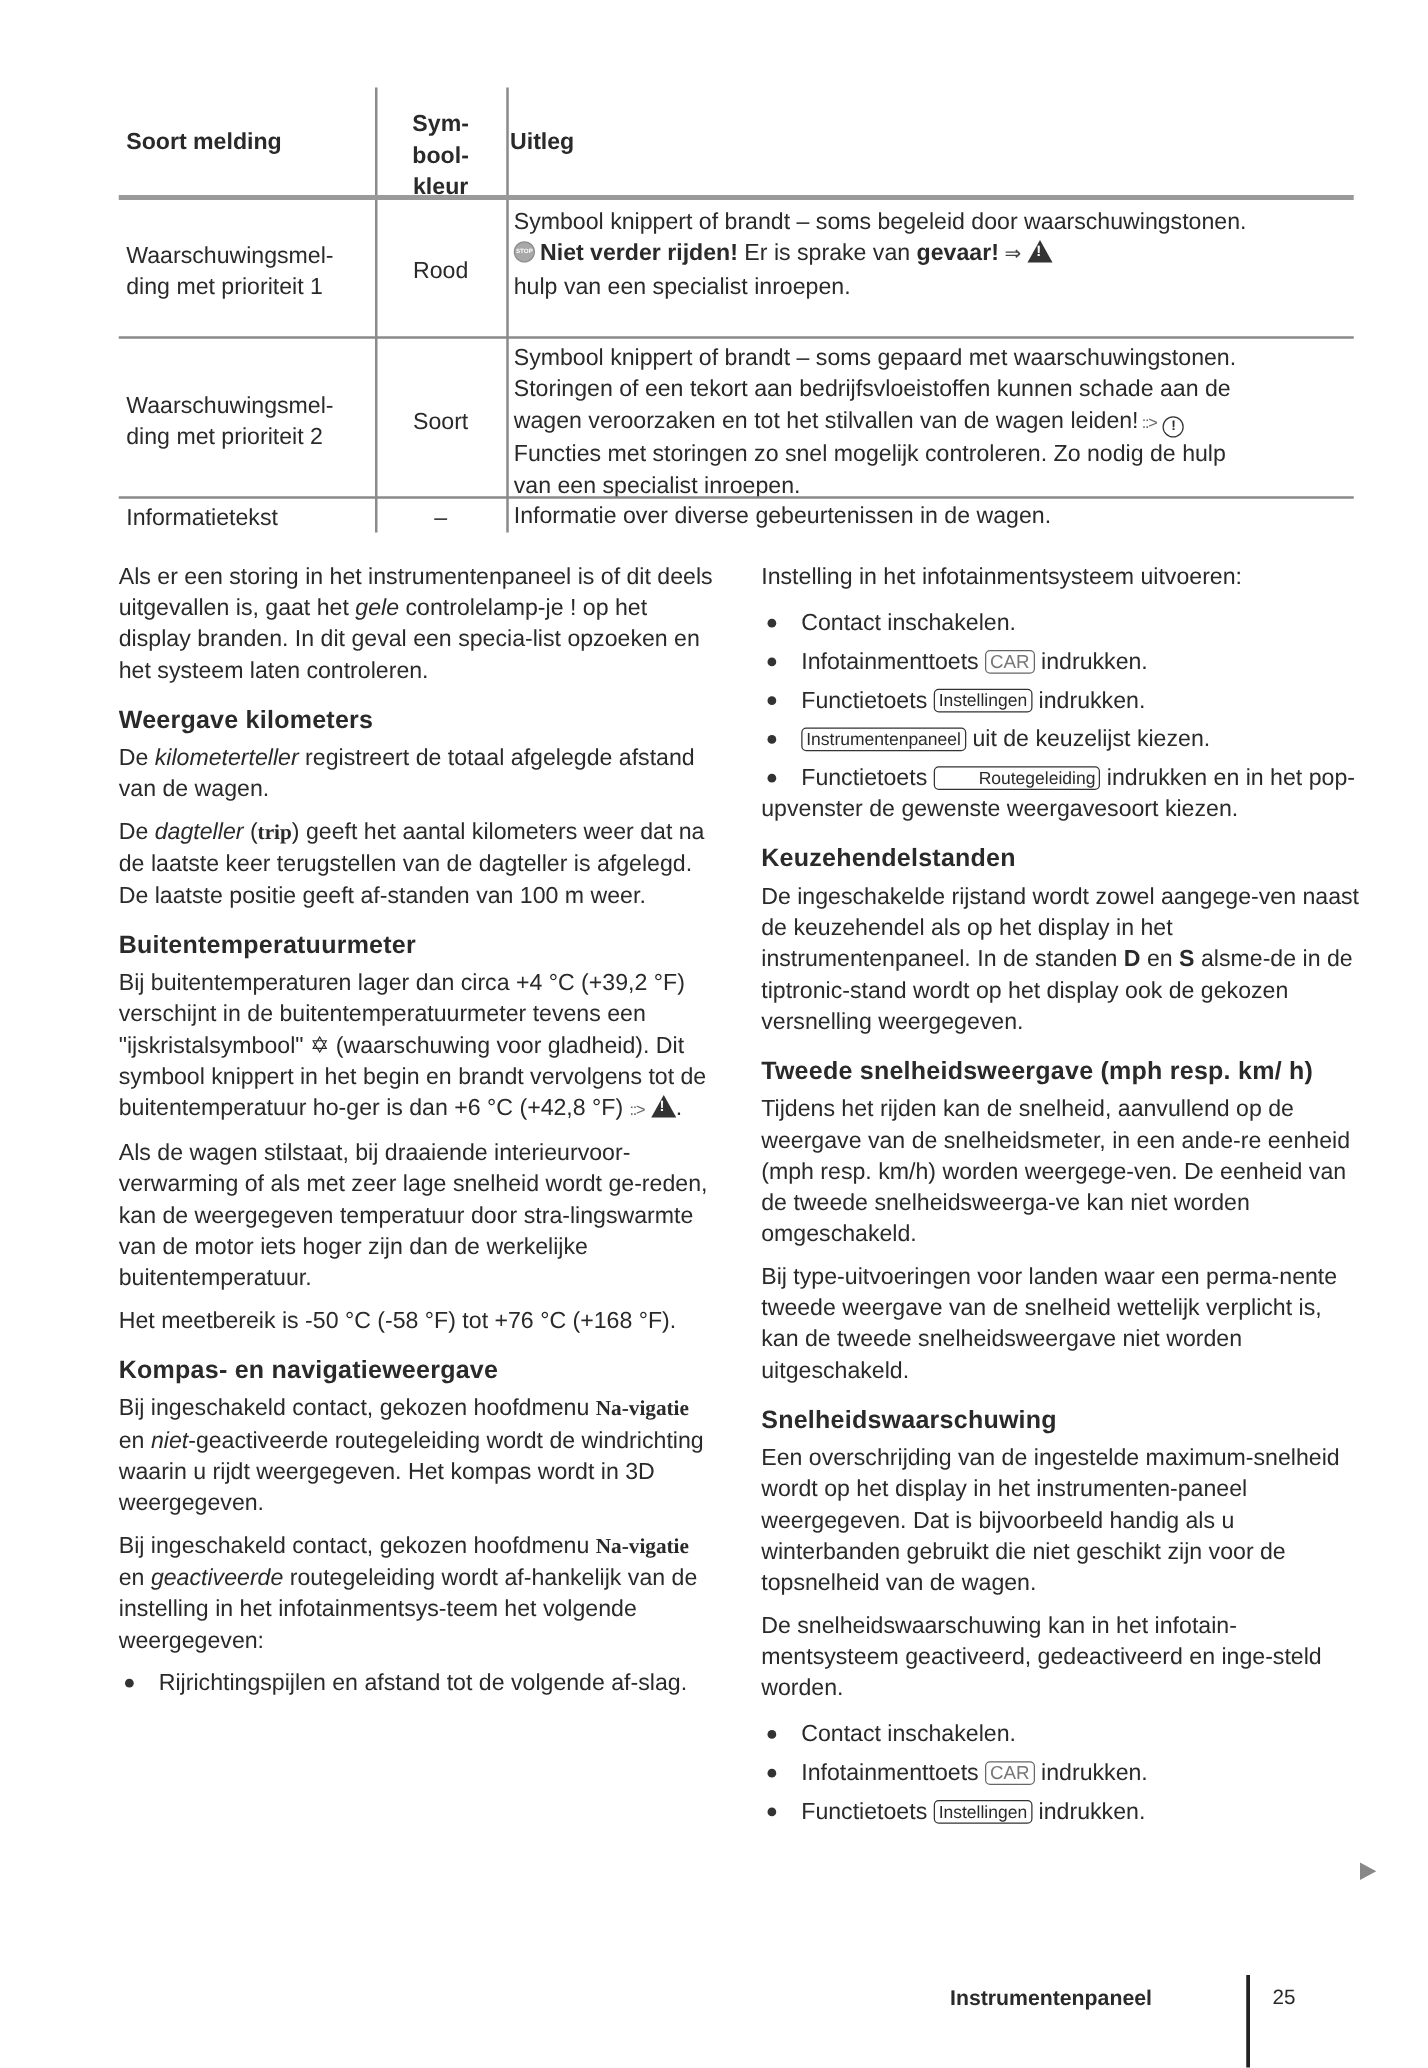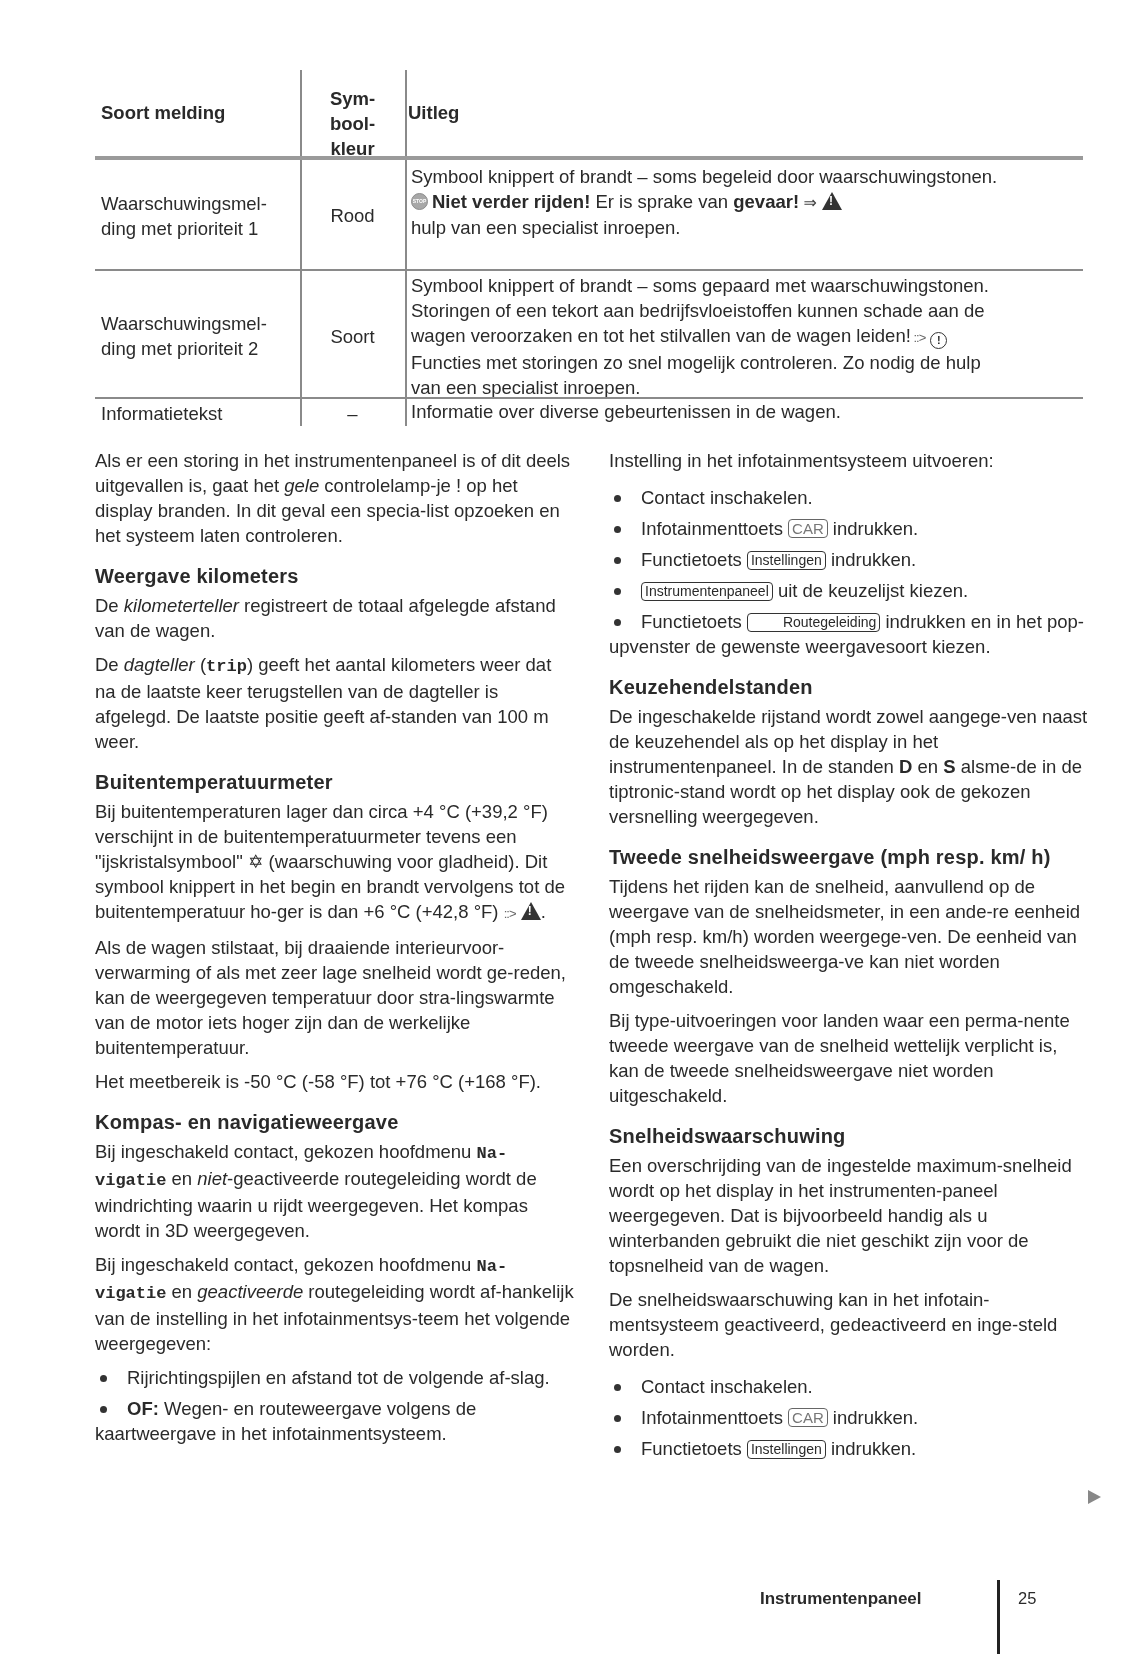--- a/index.html
+++ b/index.html
@@ -1,21 +1,21 @@
 <!DOCTYPE html>
 <html><head>
 <meta charset="utf-8">
 <style>
   * { box-sizing: border-box; margin: 0; padding: 0; }
   html, body { width: 1142px; height: 1654px; background: #ffffff; }
   body { position: relative; font-family: "Liberation Sans", sans-serif; color: #2a2a2a; font-size: 18.5px; line-height: 25px; overflow: hidden; }
   .abs { position: absolute; }
   b, .b { font-weight: bold; }
   i { font-style: italic; }
-  .mono { font-family: Liberation Mono, monospace; font-weight: bold; font-size: 17px; }
+  .mono { font-family: Liberation Serif, serif; font-weight: bold; font-size: 17px; }
 
   
   .tbl { left: 95px; top: 70px; width: 988px; }
   .thead { position: relative; height: 86px; }
   .th { position: absolute; font-weight: bold; font-size: 18.5px; line-height: 25px; color: #2a2a2a; }
   .col1 { left: 0; width: 205px; padding-left: 6px; }
   .col2 { left: 205px; width: 105px; text-align: center; }
   .col3 { left: 310px; width: 678px; padding-left: 3px; }
   .vline { position: absolute; top: 0; width: 1.5px; background: #8a8a8a; }
   .hdr-rule { position: absolute; left: 0; width: 988px; height: 4px; background: #9a9a9a; }
@@ -123,21 +123,20 @@
   <h3>Buitentemperatuurmeter</h3>
   <p><span>Bij buitentemperaturen lager dan circa +4 °C (+39,2 °F) verschijnt in de buitentemperatuurmeter tevens een "ijskristalsymbool" </span><span>✡</span><span> (waarschuwing voor gladheid). Dit symbool knippert in het begin en brandt vervolgens tot de buitentemperatuur ho-ger is dan +6 °C (+42,8 °F) </span><span class="dotted-arrow">::&gt;</span> <span class="warn-icon" style="border-bottom-color:#333;"></span><span>.</span></p>
   <p>Als de wagen stilstaat, bij draaiende interieurvoor-verwarming of als met zeer lage snelheid wordt ge-reden, kan de weergegeven temperatuur door stra-lingswarmte van de motor iets hoger zijn dan de werkelijke buitentemperatuur.</p>
   <p>Het meetbereik is -50 °C (-58 °F) tot +76 °C (+168 °F).</p>
 
   <h3>Kompas- en navigatieweergave</h3>
   <p><span>Bij ingeschakeld contact, gekozen hoofdmenu </span><span class="mono">Na-vigatie</span><span> en </span><i>niet</i><span>-geactiveerde routegeleiding wordt de windrichting waarin u rijdt weergegeven. Het kompas wordt in 3D weergegeven.</span></p>
   <p><span>Bij ingeschakeld contact, gekozen hoofdmenu </span><span class="mono">Na-vigatie</span><span> en </span><i>geactiveerde</i><span> routegeleiding wordt af-hankelijk van de instelling in het infotainmentsys-teem het volgende weergegeven:</span></p>
   <ul class="blist">
     <li class="hang">Rijrichtingspijlen en afstand tot de volgende af-slag.</li>
-    <li class="hang"><b>OF:</b><span> Wegen- en routeweergave volgens de kaartweergave in het infotainmentsysteem.</span></li>
   </ul>
 </div>
 
 <div class="abs colR" style="top:448px;">
   <p>Instelling in het infotainmentsysteem uitvoeren:</p>
   <ul class="blist" style="margin-top:12px;">
     <li>Contact inschakelen.</li>
     <li><span>Infotainmenttoets </span><span class="key car">CAR</span><span> indrukken.</span></li>
     <li><span>Functietoets </span><span class="key">Instellingen</span><span> indrukken.</span></li>
     <li><span class="key">Instrumentenpaneel</span><span> uit de keuzelijst kiezen.</span></li>

